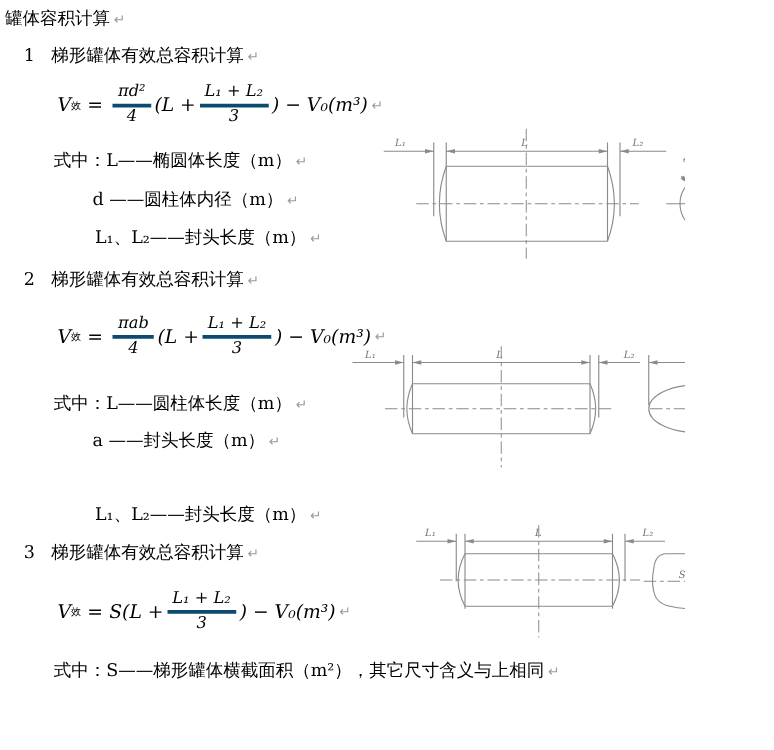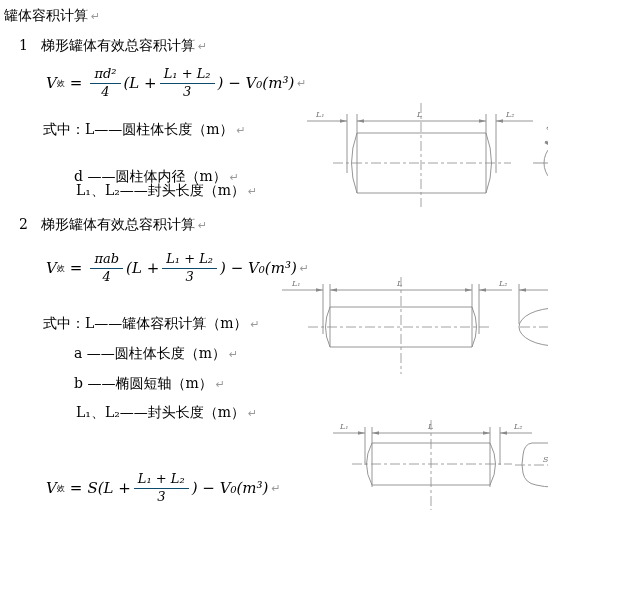--- a/index.html
+++ b/index.html
@@ -6,21 +6,21 @@
   .page{position:relative;width:548px;height:600px;background:#ffffff;overflow:hidden;
         font-family:"DejaVu Serif","Liberation Serif",serif;color:#000;text-decoration:underline;}
   .line{position:absolute;font-size:14px;white-space:nowrap;line-height:17px;}
   .num{display:inline-block;margin-right:13px;}
   .pmark{color:#9a9a9a;font-size:11px;font-family:"DejaVu Sans",sans-serif;margin-left:3px;font-style:normal;}
   .formula{position:absolute;display:flex;align-items:center;font-style:italic;font-size:15px;white-space:nowrap;}
   .formula .it{font-style:italic;}
   .formula .vsub{font-size:8px;font-style:normal;}
   .formula .eq{margin:0 5px;font-style:normal;}
   .frac{display:inline-flex;flex-direction:column;align-items:center;margin:0 3px;font-size:13px;line-height:1.15;}
-  .frac .fnum{padding:0 4px 1px 4px;border-bottom:1px solid #0c4a6e;}
+  .frac .fnum{padding:0 4px 1px 4px;border-bottom:3px solid #0c4a6e;}
   .frac .fden{padding-top:1px;}
   svg{position:absolute;overflow:visible;}
   svg .ln{stroke:#8a8a8a;stroke-width:0.9;fill:none;}
   svg .cl{stroke:#8a8a8a;stroke-width:0.8;fill:none;stroke-dasharray:10 3 3 3;}
   svg .ar{fill:#8a8a8a;stroke:none;}
   svg text{font-family:"DejaVu Serif","Liberation Serif",serif;font-size:8px;font-style:italic;fill:#777;}
 </style>
 </head>
 <body>
 
@@ -44,22 +44,22 @@
       </span>
     <span class="it">(L +</span>
     <span class="frac">
         <span class="fnum it">L₁ + L₂</span>
         <span class="fden it">3</span>
       </span>
     <span class="it">) − V₀(m³)</span>
     <span class="pmark">↵</span>
   </div>
 
-  <div class="line" style="left:43px;top:121px"><span>式中：L——圆柱体长度（m）</span><span class="pmark">↵</span></div>
-  <div class="line" style="left:74px;top:168px"><span>d ——圆柱体内径（m）</span><span class="pmark">↵</span></div>
+  <div class="line" style="left:43px;top:121px"><span>式中：L——椭圆体长度（m）</span><span class="pmark">↵</span></div>
+  <div class="line" style="left:74px;top:152px"><span>d ——圆柱体内径（m）</span><span class="pmark">↵</span></div>
   <div class="line" style="left:76px;top:182px"><span>L₁、L₂——封头长度（m）</span><span class="pmark">↵</span></div>
 
   <div class="line" style="left:19px;top:216px">
     <span class="num">2</span><span>梯形罐体有效总容积计算</span><span class="pmark">↵</span>
   </div>
 
   <div class="formula" style="left:46px;top:252px">
     <span class="it">V</span>
       <sub class="vsub">效</sub>
     <span class="eq">=</span>
@@ -69,39 +69,42 @@
       </span>
     <span class="it">(L +</span>
     <span class="frac">
         <span class="fnum it">L₁ + L₂</span>
         <span class="fden it">3</span>
       </span>
     <span class="it">) − V₀(m³)</span>
     <span class="pmark">↵</span>
   </div>
 
-  <div class="line" style="left:43px;top:315px"><span>式中：L——罐体容积计算（m）</span><span class="pmark">↵</span></div>
-  <div class="line" style="left:74px;top:345px"><span>a ——圆柱体长度（m）</span><span class="pmark">↵</span></div>
-  <div class="line" style="left:74px;top:375px"><span>b ——椭圆短轴（m）</span><span class="pmark">↵</span></div>
+  <div class="line" style="left:43px;top:315px"><span>式中：L——圆柱体长度（m）</span><span class="pmark">↵</span></div>
+  <div class="line" style="left:74px;top:345px"><span>a ——封头长度（m）</span><span class="pmark">↵</span></div>
   <div class="line" style="left:76px;top:404px"><span>L₁、L₂——封头长度（m）</span><span class="pmark">↵</span></div>
 
+  <div class="line" style="left:19px;top:434px">
+    <span class="num">3</span><span>梯形罐体有效总容积计算</span><span class="pmark">↵</span>
+  </div>
 
   <div class="formula" style="left:46px;top:472px">
     <span class="it">V</span>
       <sub class="vsub">效</sub>
     <span class="eq">=</span>
     <span class="it">S(L +</span>
     <span class="frac">
         <span class="fnum it">L₁ + L₂</span>
         <span class="fden it">3</span>
       </span>
     <span class="it">) − V₀(m³)</span>
     <span class="pmark">↵</span>
   </div>
 
+  <div class="line" style="left:43px;top:529px"><span>式中：S——梯形罐体横截面积（m²），其它尺寸含义与上相同</span><span class="pmark">↵</span></div>
 
   <svg style="left:305px;top:95px" width="314" height="122" viewBox="0 0 314 122">
     <path class="ln" d="M2,26 H42 M52,26 H181 M191,26 H228"></path>
     <polygon class="ar" points="42,26 35,24.2 35,27.8"></polygon>
     <polygon class="ar" points="52,26 59,24.2 59,27.8"></polygon>
     <polygon class="ar" points="181,26 174,24.2 174,27.8"></polygon>
     <polygon class="ar" points="191,26 198,24.2 198,27.8"></polygon>
     <path class="ln" d="M42,19 V78 M52,19 V98 M181,19 V98 M191,19 V78"></path>
     <path class="ln" d="M52,38 H181 M52,98 H181 M52,38 Q41,68 52,98 M181,38 Q192,68 181,98"></path>
     <path class="cl" d="M28,68 H206 M116,8 V112"></path>

